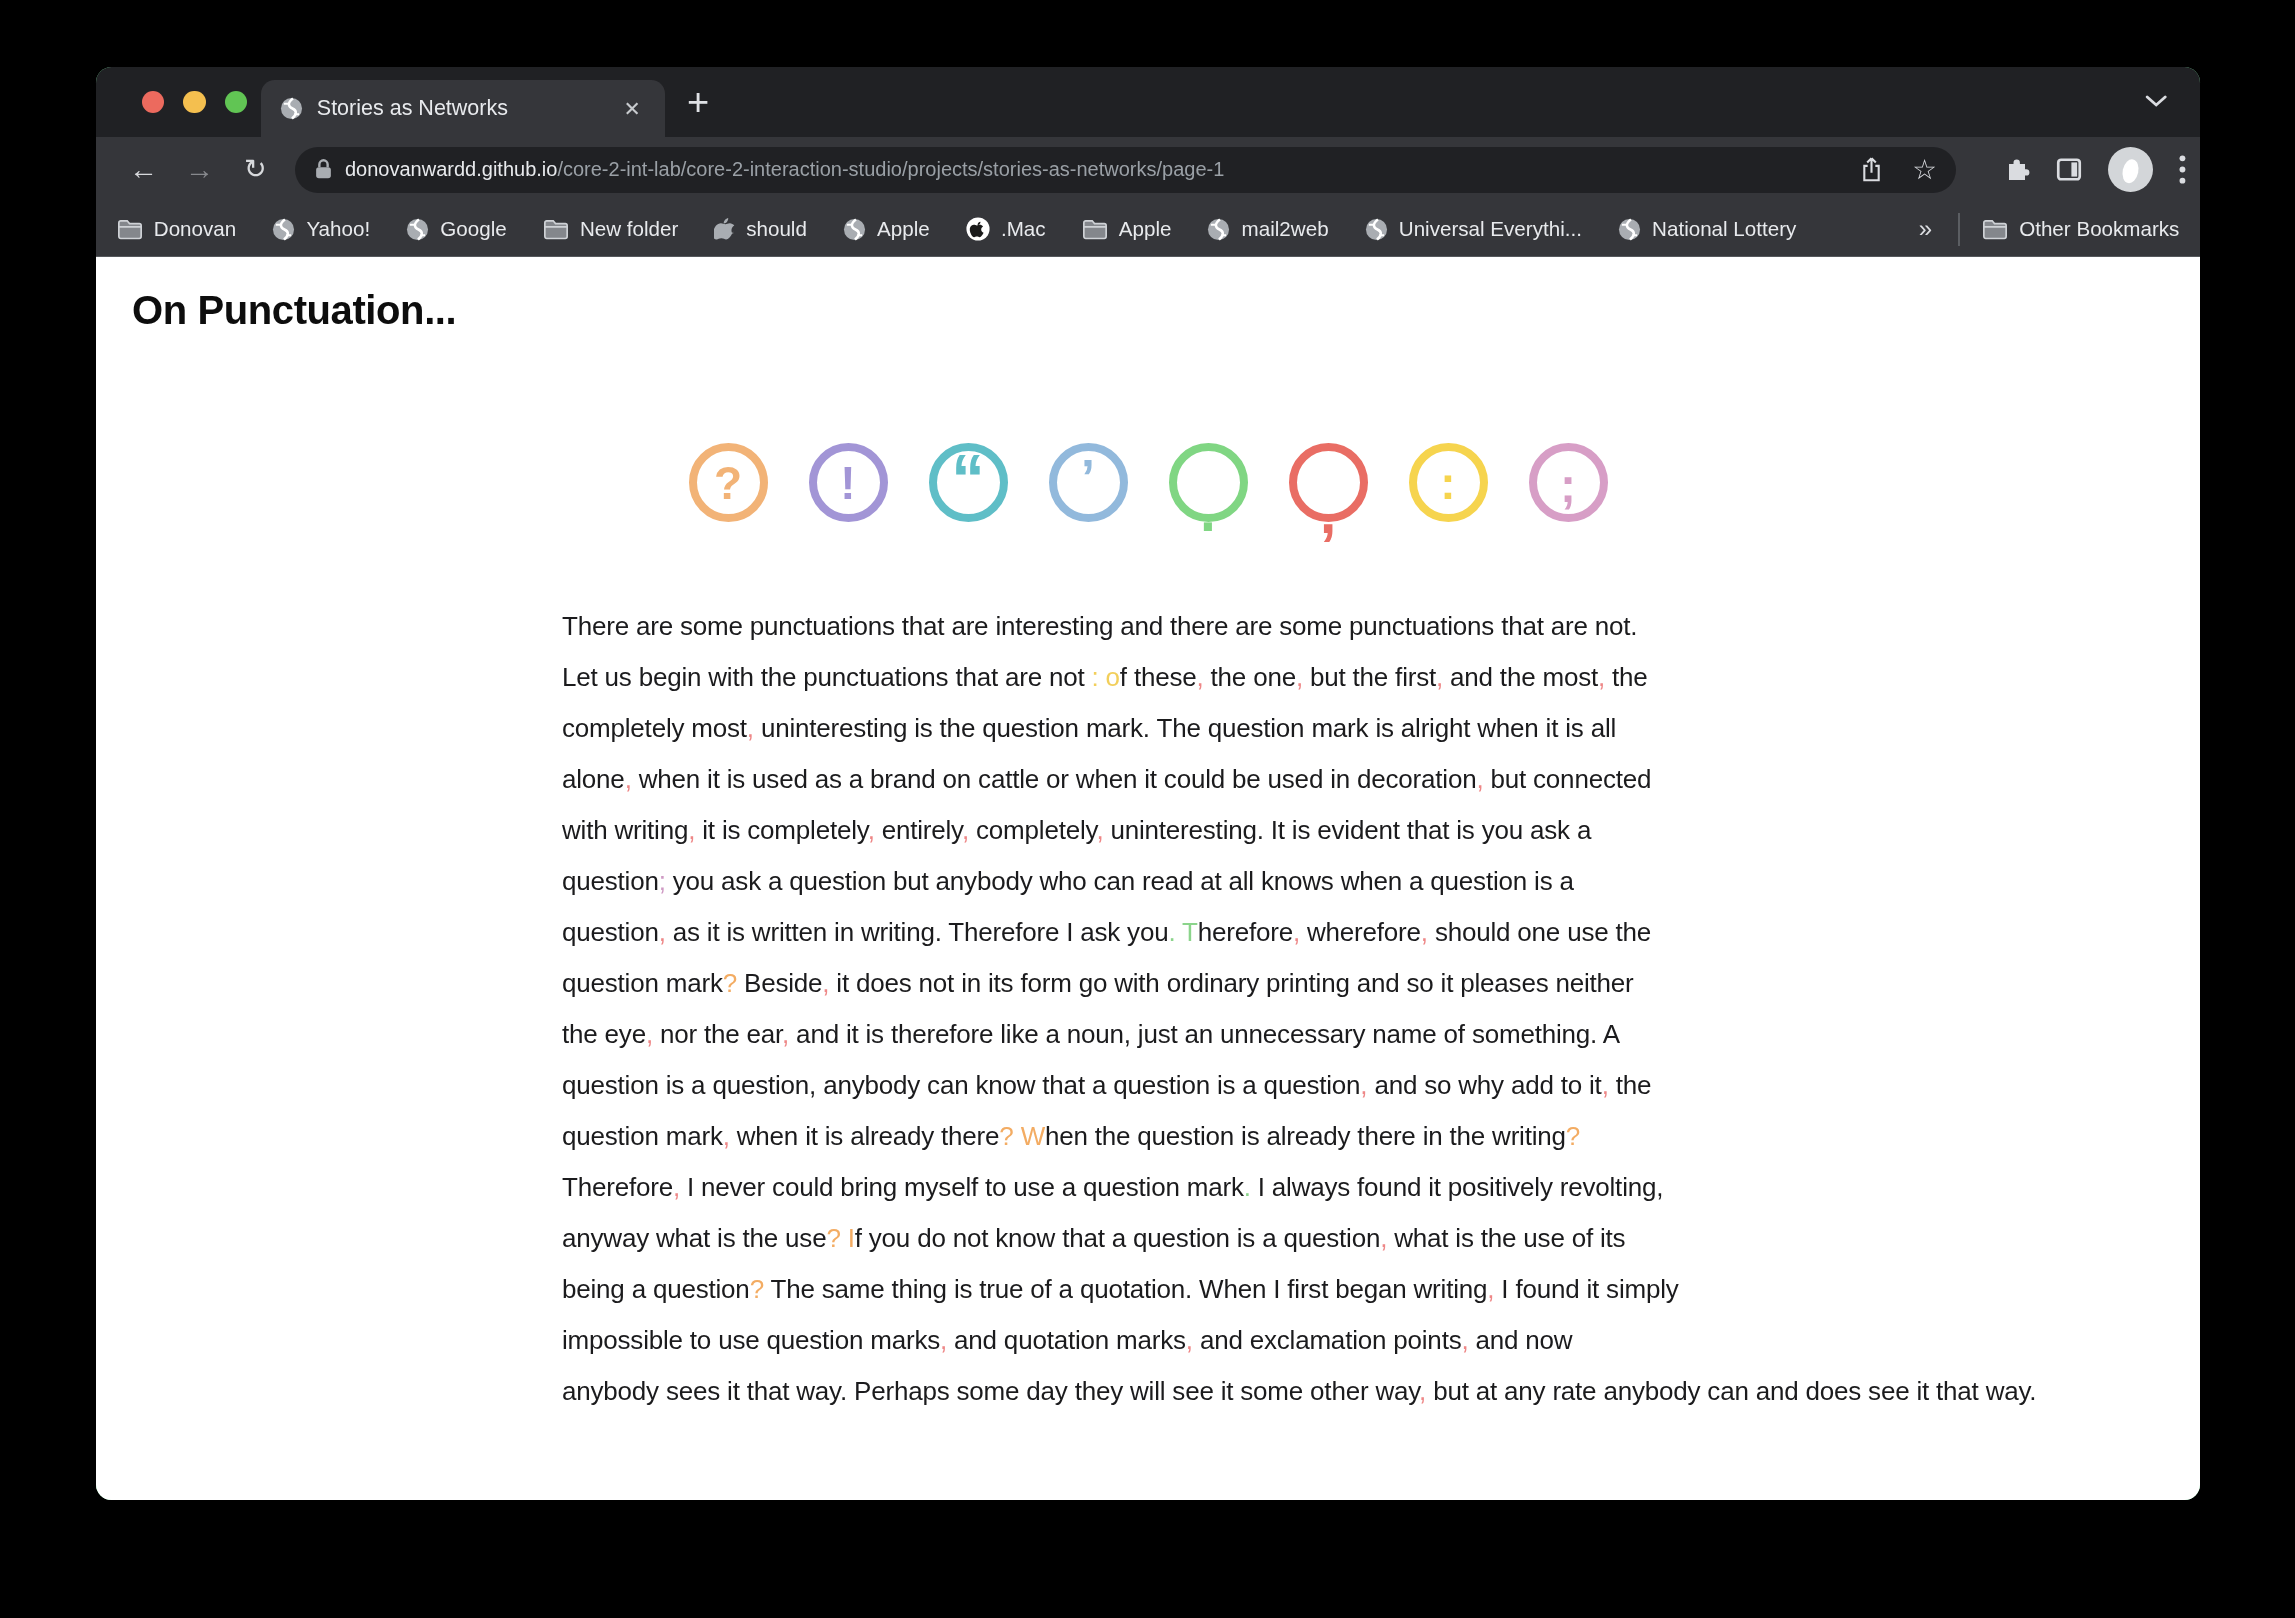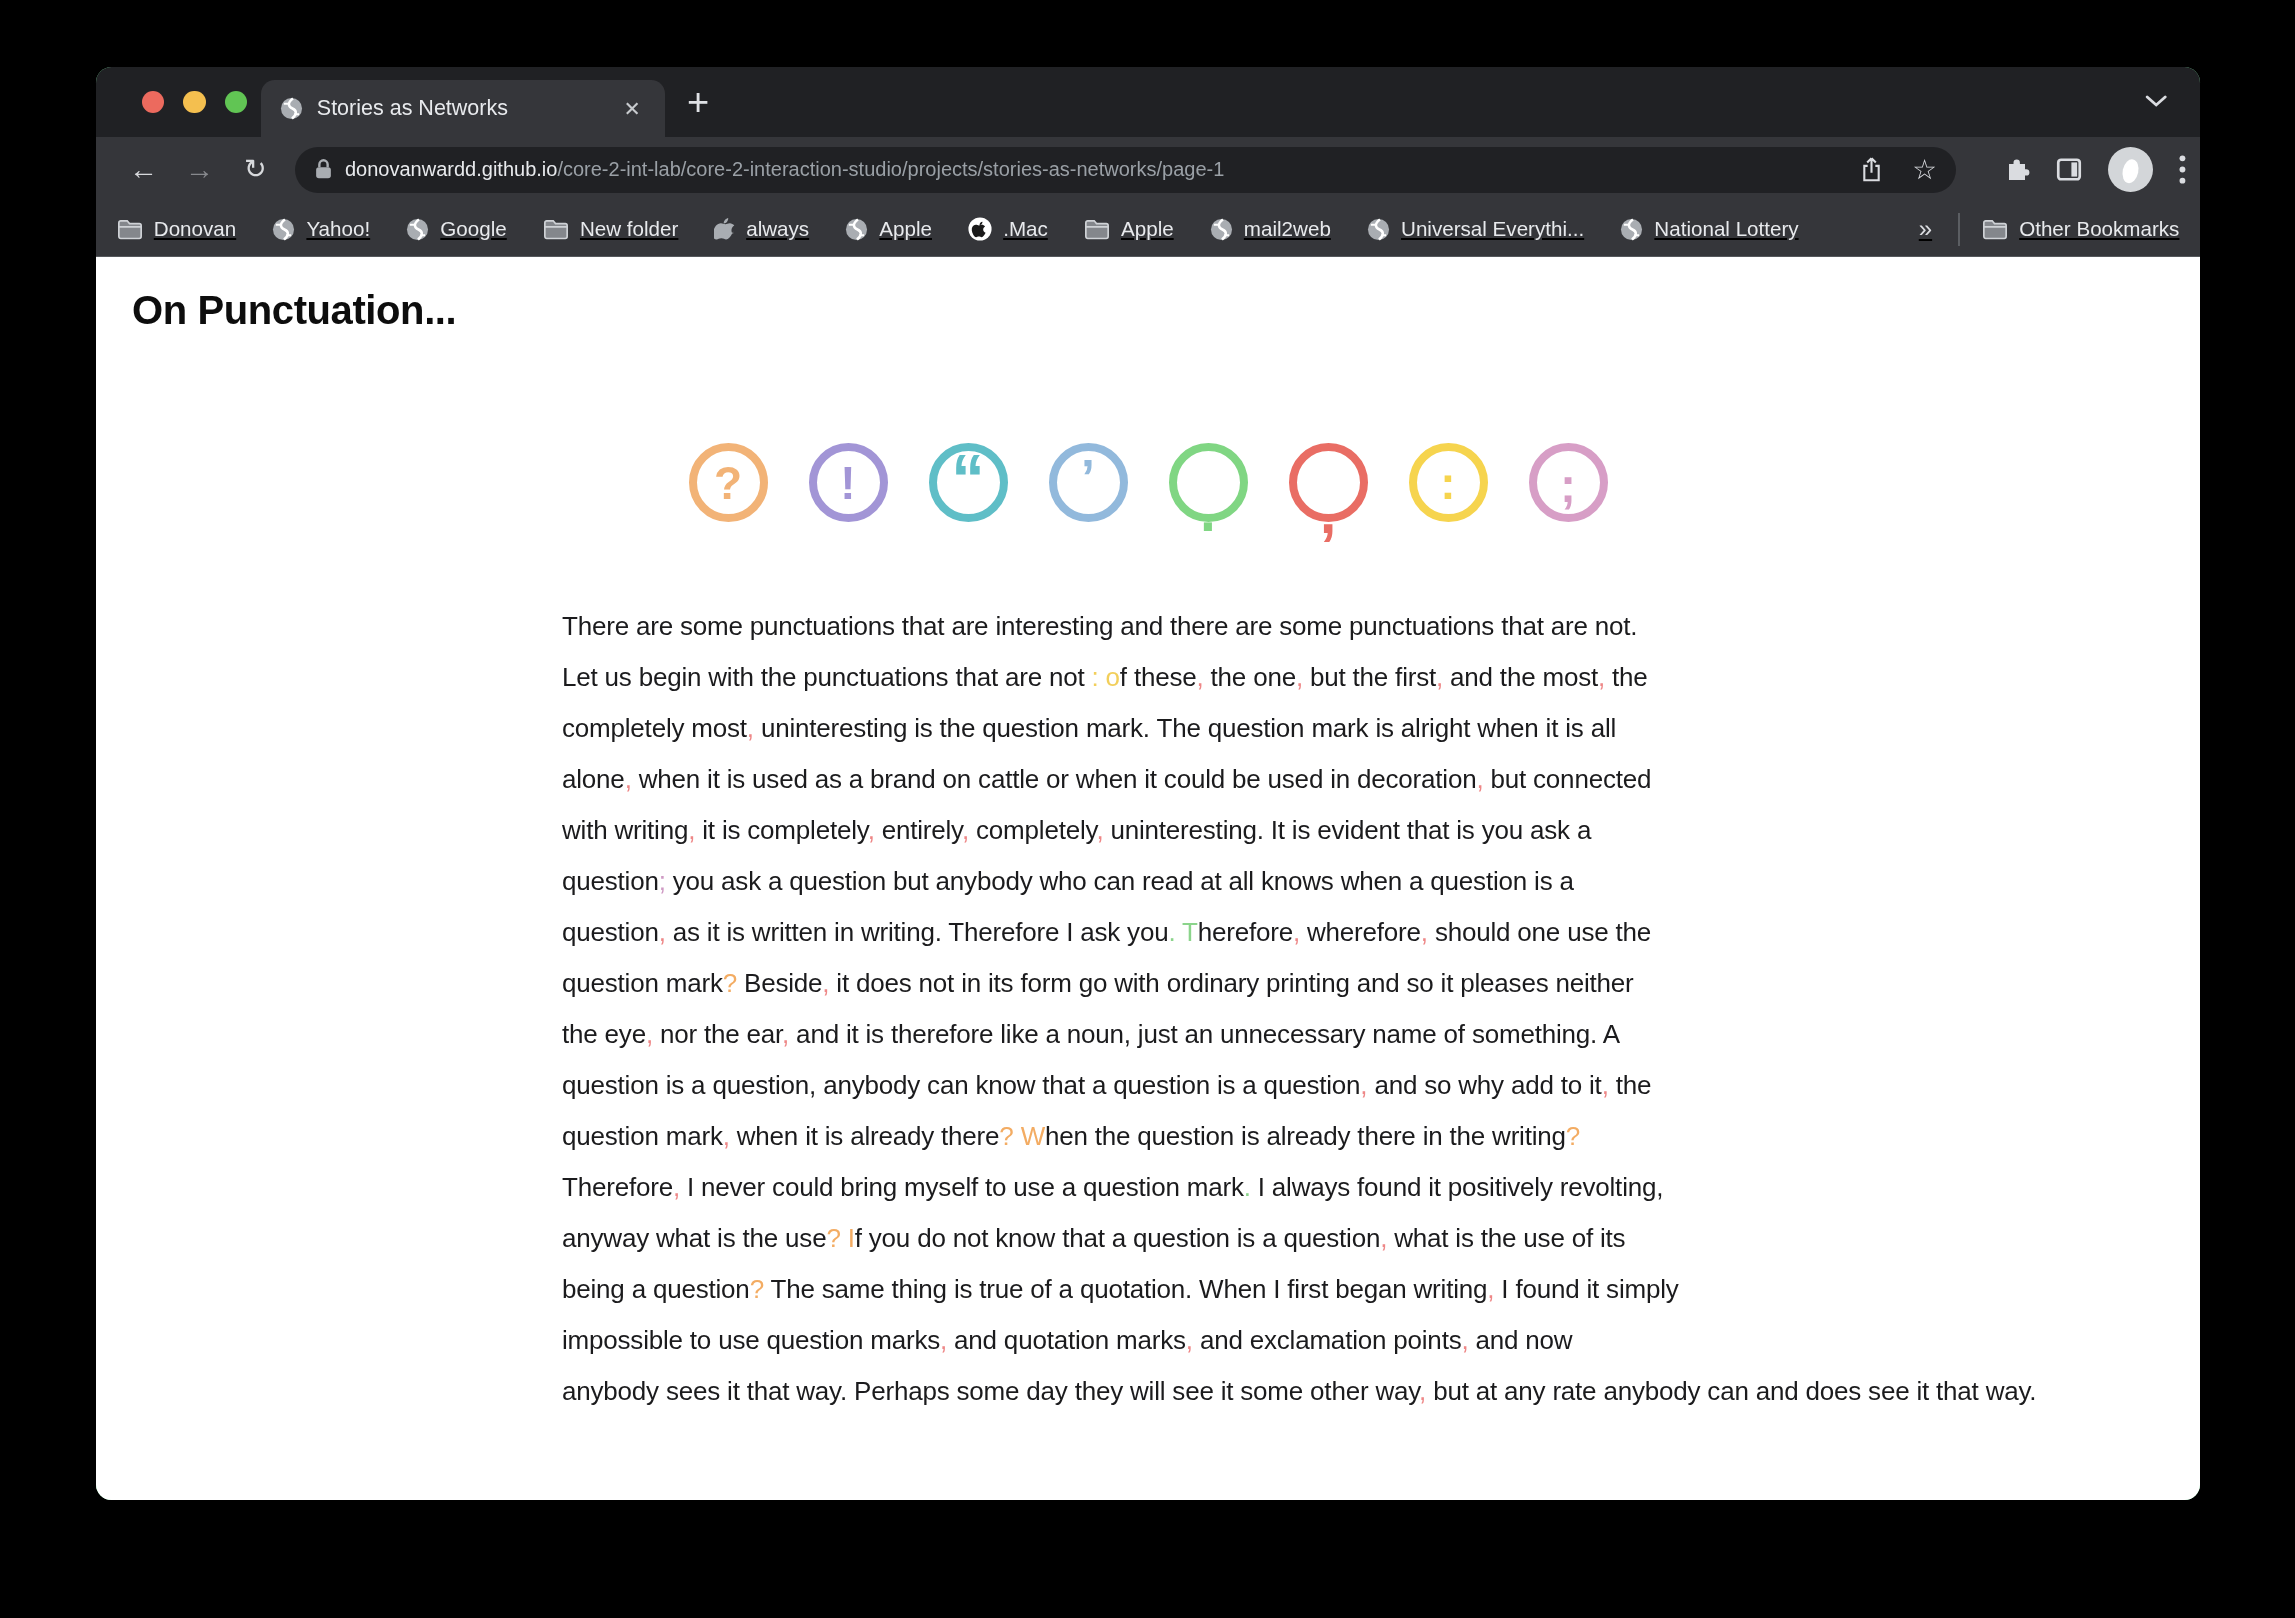--- a/index.html
+++ b/index.html
@@ -29,21 +29,21 @@
   .urlpill { position:absolute; left:199px; top:9.5px; width:1661px; height:46px; background:#202124;
     border-radius:23px; display:flex; align-items:center; padding:0 19px; }
   .url { font-size:20px; white-space:nowrap; overflow:hidden; margin-left:12px; }
   .url .domain { color:#e8eaed; } .url .path { color:#9aa0a6; }
   .pill-right { margin-left:auto; display:flex; align-items:center; gap:29px; }
   .star { color:#dadce0; font-size:27.5px; }
   .tb-right { position:absolute; right:13.8px; display:flex; align-items:center; gap:26px; }
 
   
   .bookmarks { height:55px; background:#35363a; border-bottom:1.7px solid #55585c; flex:none;
-    display:flex; align-items:center; padding:0 20.6px; position:relative;text-decoration:underline; }
+    display:flex; align-items:center; padding:0 20.6px; position:relative; }
   .bm-list { display:flex; align-items:center; gap:36px; }
   .bm-item { display:flex; align-items:center; gap:11.2px; color:#e8eaed; font-size:20.6px; white-space:nowrap; }
   .bm-right { margin-left:auto; display:flex; align-items:center; gap:22.4px; }
   .bm-overflow { color:#dadce0; font-size:24px; margin-right:3.4px; }
   .bm-divider { width:1.7px; height:33px; background:#5b5e62; }
 
   
   .content { flex:1; background:#fff; position:relative; overflow:hidden; }
   .page-title { position:absolute; left:36px; top:31px; font-size:40px; font-weight:bold;
     letter-spacing:-0.4px; color:#0d0d0d; }
@@ -191,21 +191,21 @@
             </span>
             <span>New folder</span>
           </span>
           <span class="bm-item">
             <span>
               <svg width="20.6" height="24" viewBox="0 0 22 26" fill="#a9adb2">
                 <path d="M15.2 1.2 c.2 1.5-.4 2.9-1.2 3.9-.9 1.1-2.3 1.9-3.6 1.8-.2-1.4.5-2.8 1.3-3.7 .9-1 2.4-1.8 3.5-2z"></path>
                 <path d="M20.6 18.6 c-.8 1.9-1.2 2.7-2.2 4.3-1.4 2.1-3.3 4.8-5.7 4.8-2.1 0-2.7-1.4-5.5-1.4-2.8 0-3.5 1.4-5.6 1.4 -2.3 0-4.1-2.4-5.5-4.5 0 0 2.5-8.3 4.8-11 1.6-1.9 3.8-3 5.8-3 2.1 0 3.4 1.1 5.1 1.1 1.7 0 2.7-1.1 5.1-1.1 1.8 0 3.7 1 5 2.7 -4.4 2.4-3.7 8.1-1.3 9.7z" transform="translate(1,-2) scale(0.95)"></path>
               </svg>
             </span>
-            <span>always</span>
+            <span>should</span>
           </span>
           <span class="bm-item">
             <span>
               <svg width="23" height="23" viewBox="0 0 24 24">
                 <circle cx="12" cy="12" r="11" fill="#a9adb2"></circle>
                 <path d="M13.5 1.6 C7.5 6,8.5 10,13 12 C18 14.2,17.5 18.5,12.5 22.4" fill="none" stroke="#ffffff" stroke-width="2.6"></path>
                 <path d="M4 7 h5 M15 18 h5" stroke="#ffffff" stroke-width="2.2"></path>
               </svg>
             </span>
             <span>Apple</span>

